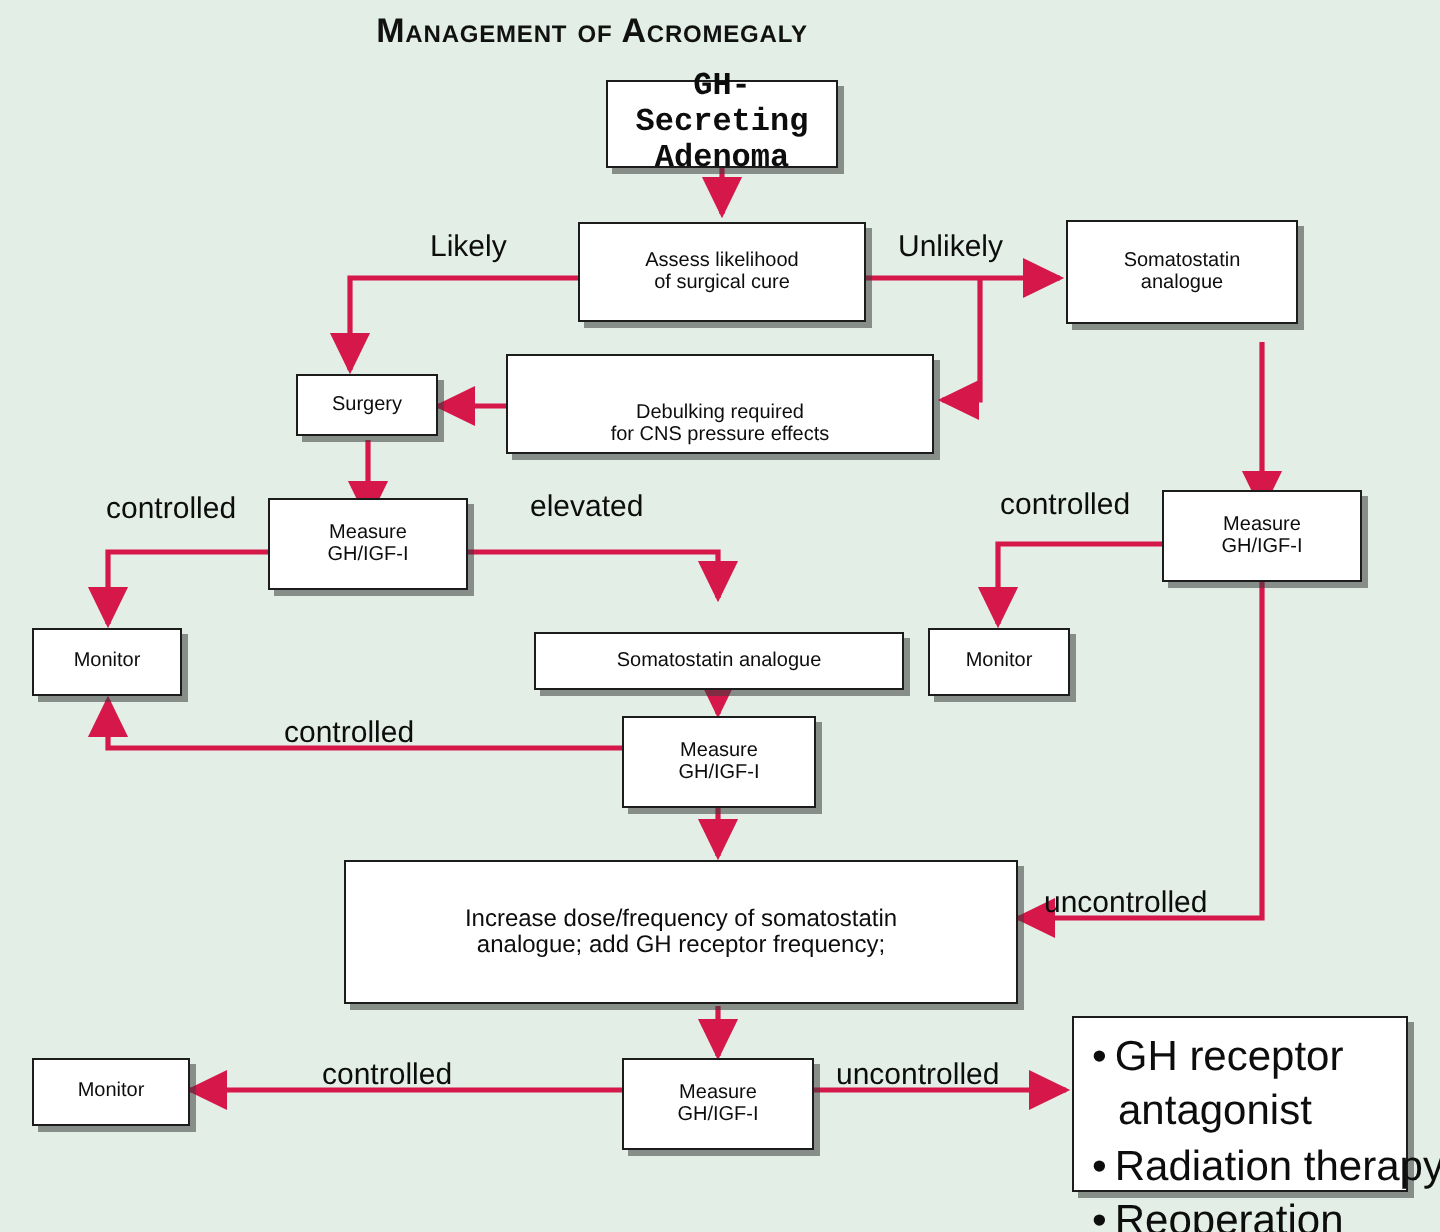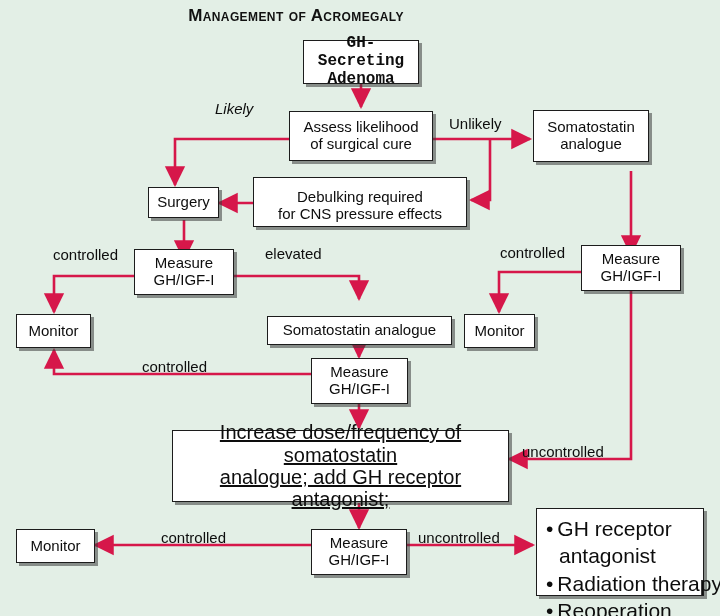--- a/index.html
+++ b/index.html
@@ -26,26 +26,26 @@
 
   .box{
     position:absolute;
     background:#ffffff;
     border:1.6px solid #1c1c1c;
     box-shadow:3px 3px 0 rgba(60,60,60,.55);
     box-sizing:border-box;
     display:flex;align-items:center;justify-content:center;
     text-align:center;
     color:#0d0d0d;
-    font-size:15px;
+    font-size:10px;
     line-height:1.12;
     padding:3px 6px;
   }
   .box.bold{font-weight:bold;font-size:16px;font-family:Liberation Mono, monospace;}
-  .box.small{font-size:20px;text-decoration:underline;}
+  .box.small{font-size:12px;}
   .box.list{
     display:block;text-align:left;
     padding:6px 8px 6px 9px;
     font-size:21px;line-height:1.3;
   }
   .box.list .bullet-row{white-space:nowrap;}
   .box.list .bullet-row .b{margin-right:4px;}
   .box.list .cont{display:block;padding-left:13px;}
 
   .edge-label{
@@ -169,21 +169,21 @@
   <div class="box" style="left:311px;top:358px;width:97px;height:46px;">
     <span>
       <span>Measure</span><br>
       <span>GH/IGF-I</span>
     </span>
   </div>
 
   <div class="box small" style="left:172px;top:430px;width:337px;height:72px;">
     <span>
       <span>Increase dose/frequency of somatostatin</span><br>
-      <span>analogue; add GH receptor antagonist;</span><br>
+      <span>analogue; add GH receptor frequency;</span><br>
     </span>
   </div>
 
   <div class="box" style="left:311px;top:529px;width:96px;height:46px;">
     <span>
       <span>Measure</span><br>
       <span>GH/IGF-I</span>
     </span>
   </div>
 
@@ -197,21 +197,21 @@
       <span class="cont">antagonist</span>
     </div>
     <div class="bullet-row">
       <span class="b">•</span><span>Radiation therapy</span>
     </div>
     <div class="bullet-row">
       <span class="b">•</span><span>Reoperation</span>
     </div>
   </div>
 
-  <div class="edge-label" style="left:215px;top:100px;font-style:italic;">Likely</div>
+  <div class="edge-label" style="left:215px;top:115px;">Likely</div>
 
   <div class="edge-label" style="left:449px;top:115px;">Unlikely</div>
 
   <div class="edge-label" style="left:53px;top:246px;">controlled</div>
 
   <div class="edge-label" style="left:265px;top:245px;text-align:center;">elevated</div>
 
   <div class="edge-label" style="left:500px;top:244px;">controlled</div>
 
   <div class="edge-label" style="left:142px;top:358px;">controlled</div>

